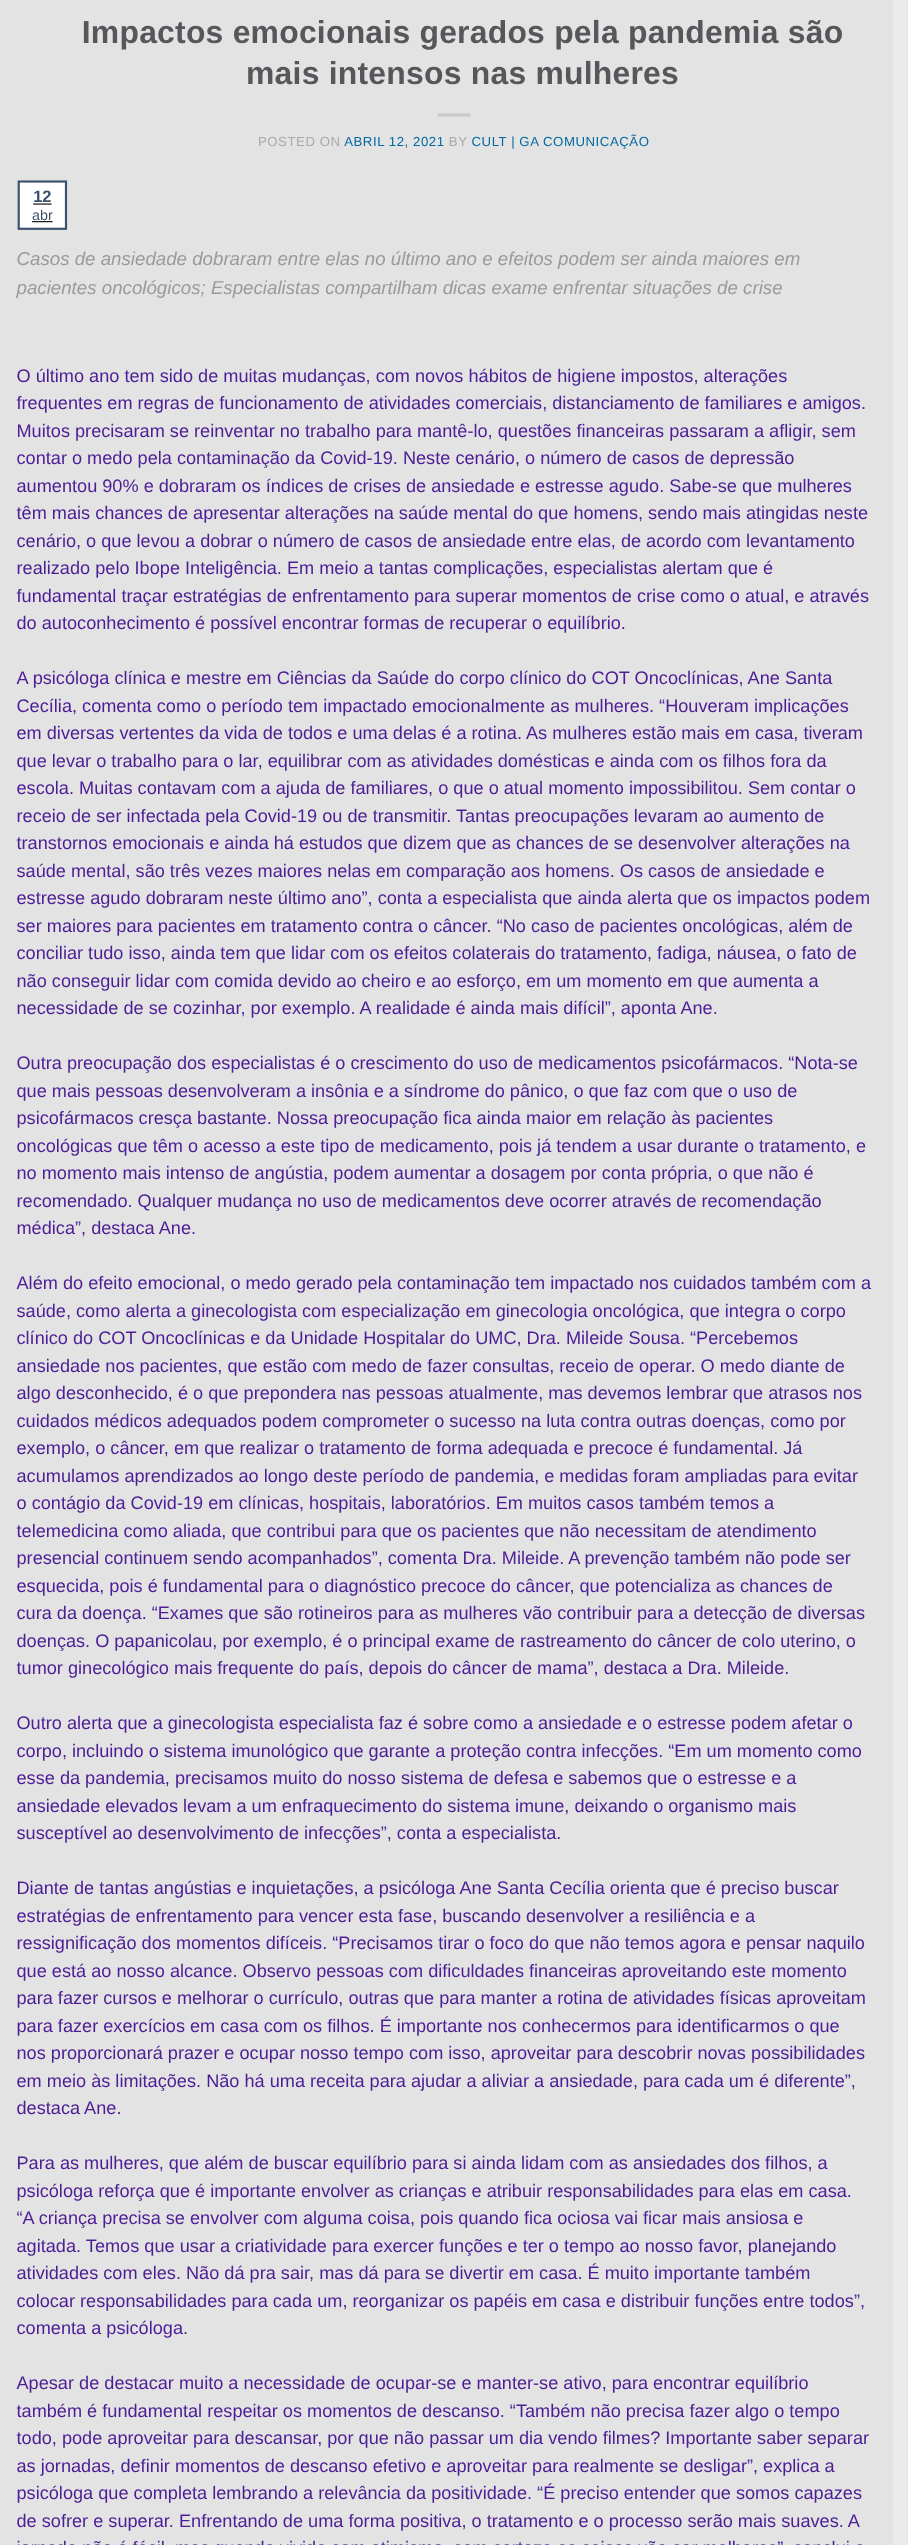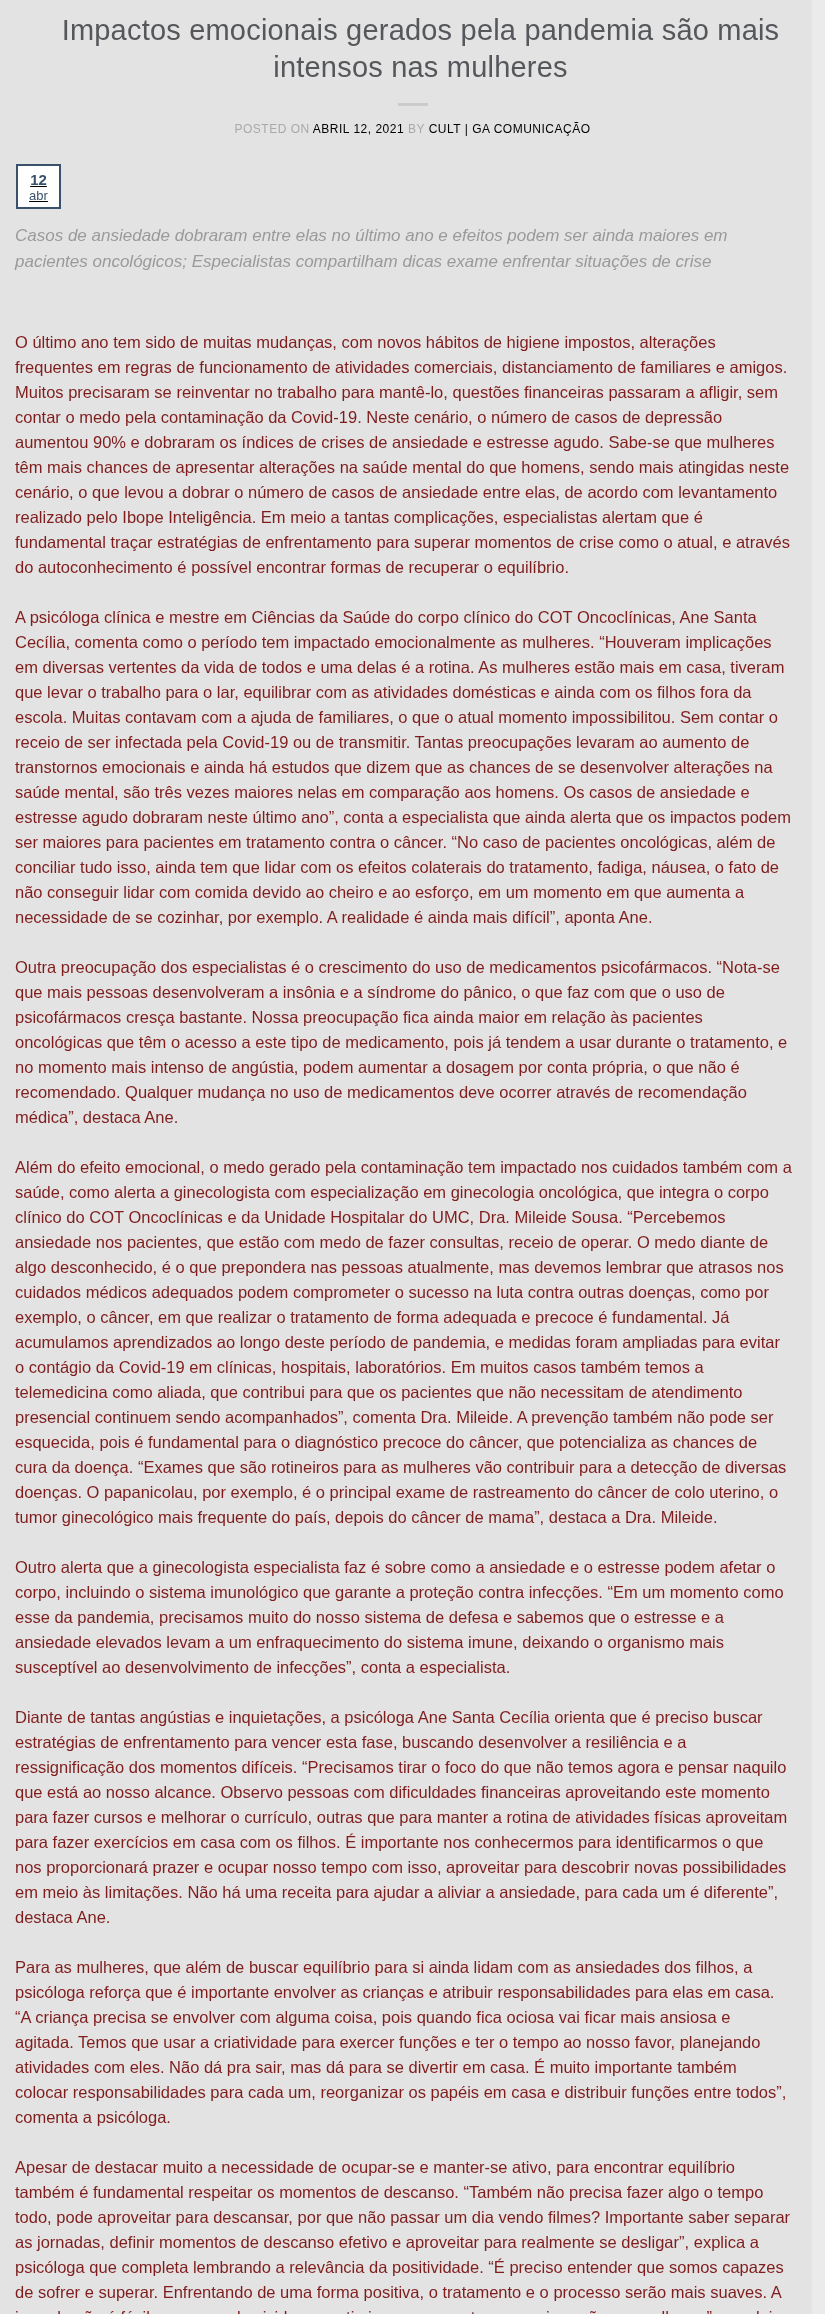--- a/index.html
+++ b/index.html
@@ -24,39 +24,39 @@
     background: #ebebeb;
   }
   .post-header {
     padding-top: 10px;
   }
   h1.post-title {
     margin: 2px 28px 0 44px;
     text-align: center;
     font-size: 29px;
     line-height: 37px;
-    font-weight: 400;
+    font-weight: 700;
     color: #55575b;
     letter-spacing: 0.2px;
   }
   .title-divider {
     width: 30px;
     height: 3px;
     background: #cbcbcb;
     margin: 17px auto 16px auto;
   }
   .post-meta {
     text-align: center;
     font-size: 12px;
     letter-spacing: 0.5px;
     color: #a9a9a9;
     text-transform: uppercase;
   }
   .post-meta a.meta-link {
-    color: #000000;
+    color: #0369a1;
     text-decoration: none;
     cursor: pointer;
   }
   .date-badge {
     box-sizing: border-box;
     width: 45px;
     height: 45px;
     margin: 28px 0 0 16px;
     background: #ffffff;
     border: 2px solid #3a516b;
@@ -85,21 +85,21 @@
     line-height: 26px;
     color: #9a9a9a;
   }
   article.post-body {
     margin: 55px 32px 0 15px;
   }
   article.post-body p {
     margin: 0 0 25px 0;
     font-size: 16.5px;
     line-height: 25px;
-    color: #7f1d1d;
+    color: #4c1d95;
   }
 </style>
 </head>
 <body>
 
 <div class="page">
   <div class="edge-strip"></div>
 
   <header class="post-header">
     <h1 class="post-title">Impactos emocionais gerados pela pandemia são mais intensos nas mulheres</h1>

